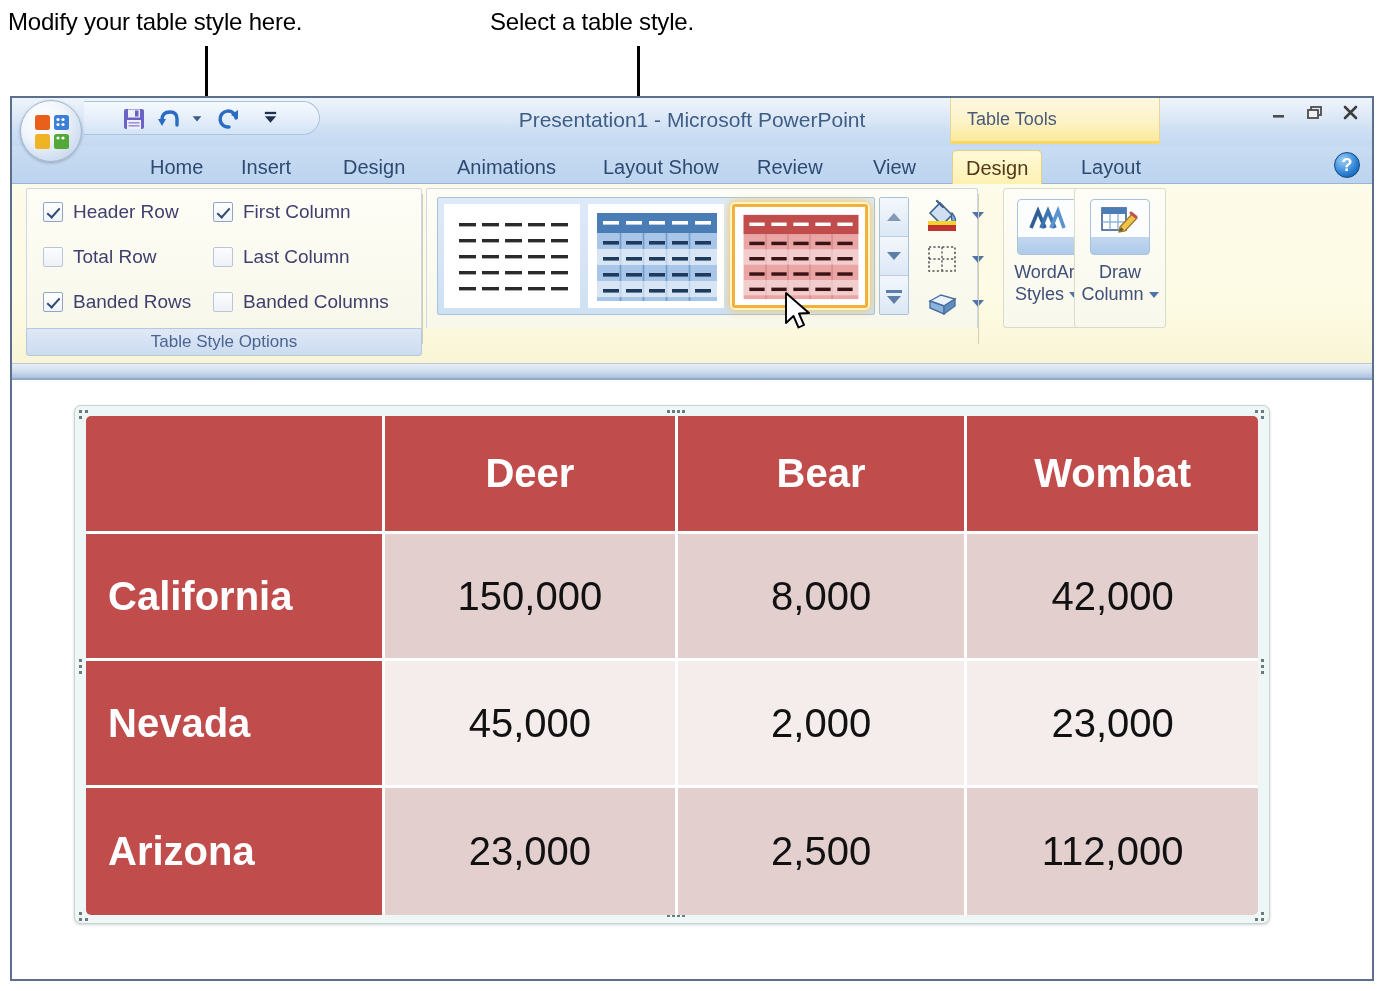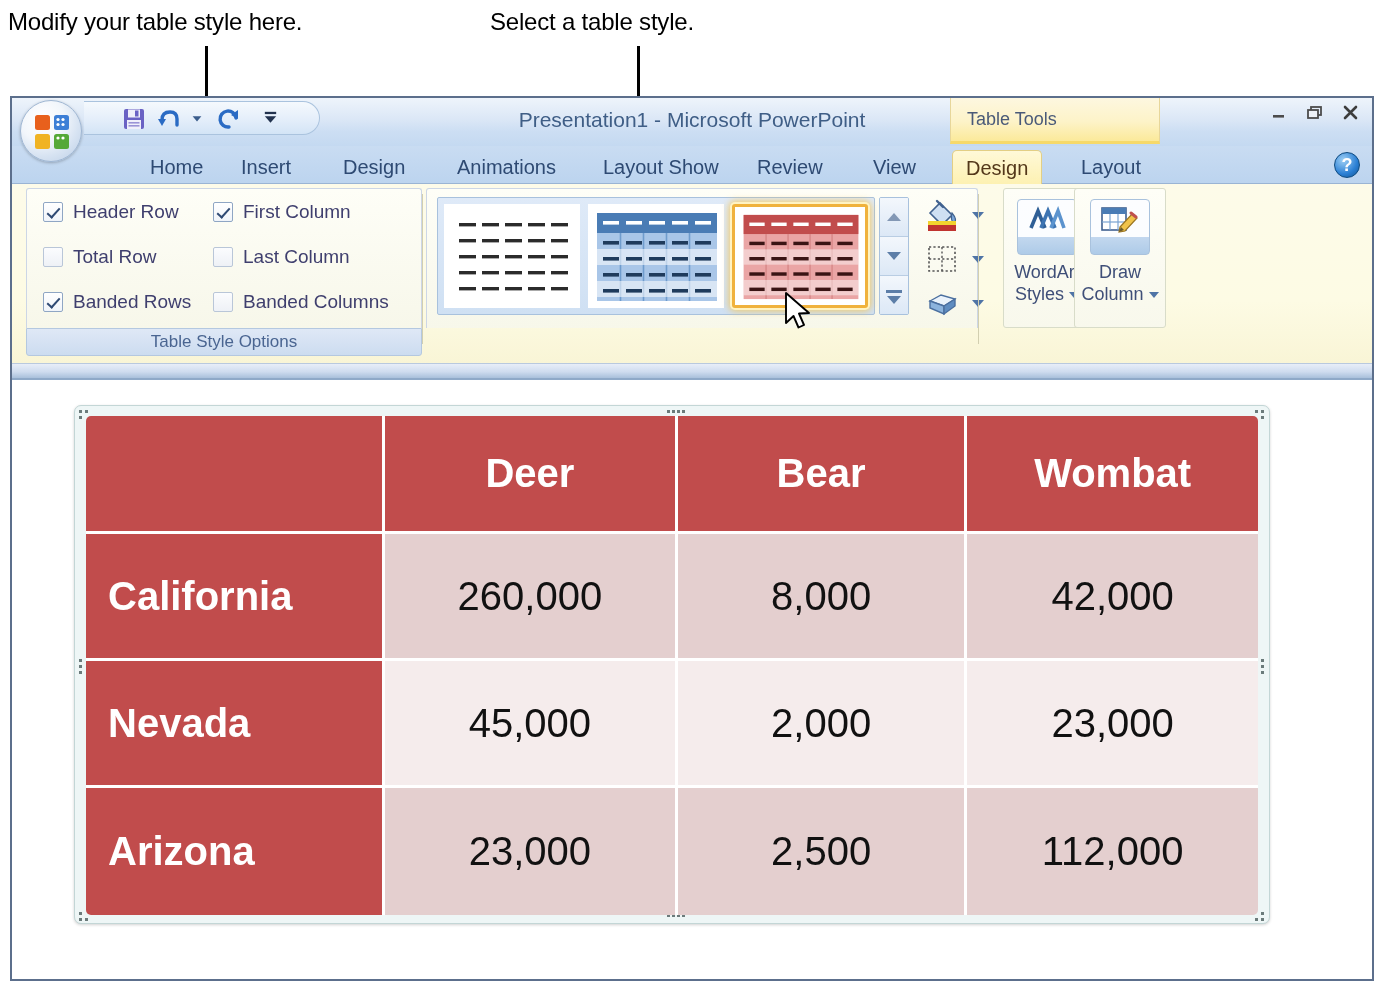--- a/index.html
+++ b/index.html
@@ -784,21 +784,21 @@
           </colgroup>
           <tbody>
             <tr>
               <td class="hdr-cell"></td>
               <td class="hdr-cell">Deer</td>
               <td class="hdr-cell">Bear</td>
               <td class="hdr-cell">Wombat</td>
             </tr>
             <tr>
               <td class="first-col">California</td>
-              <td class="data-cell band-a">260,000</td>
+              <td class="data-cell band-a">150,000</td>
               <td class="data-cell band-a">8,000</td>
               <td class="data-cell band-a">42,000</td>
             </tr>
             <tr>
               <td class="first-col">Nevada</td>
               <td class="data-cell band-b">45,000</td>
               <td class="data-cell band-b">2,000</td>
               <td class="data-cell band-b">23,000</td>
             </tr>
             <tr>

